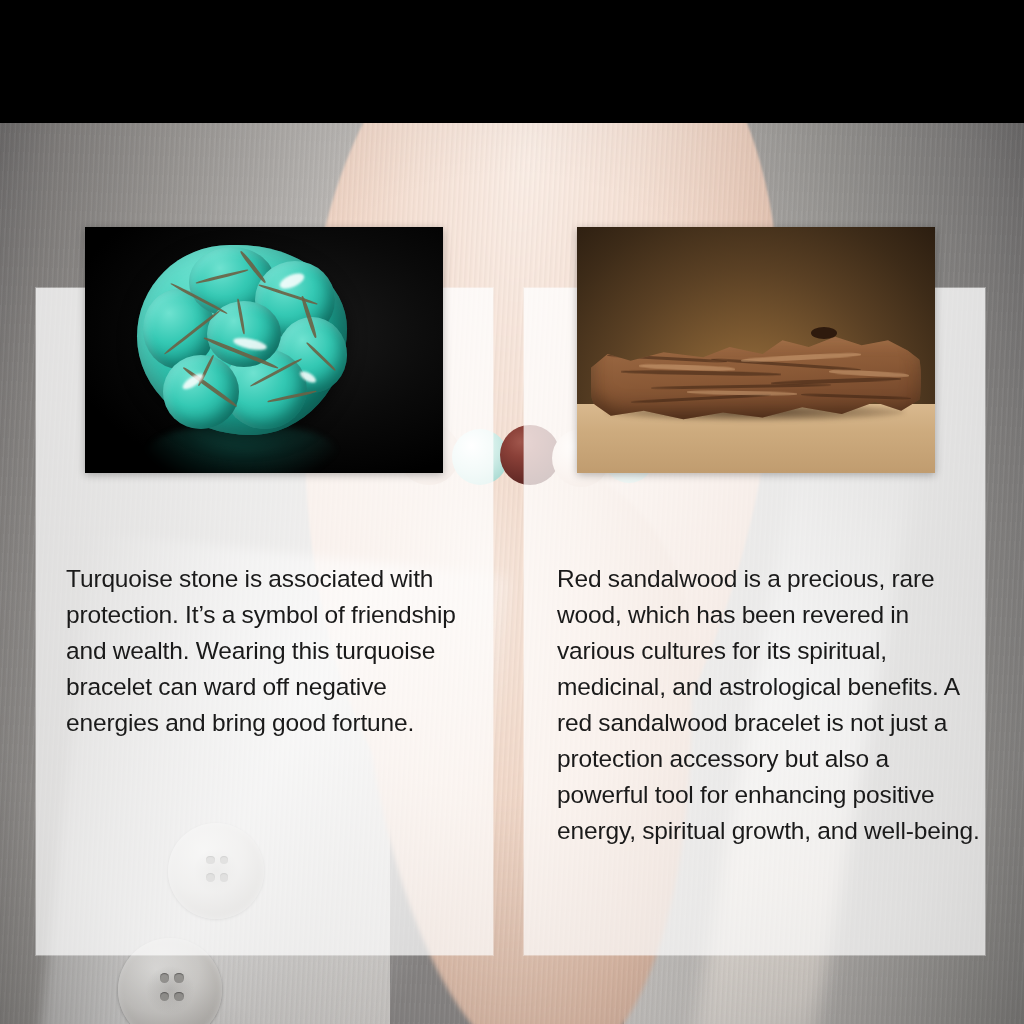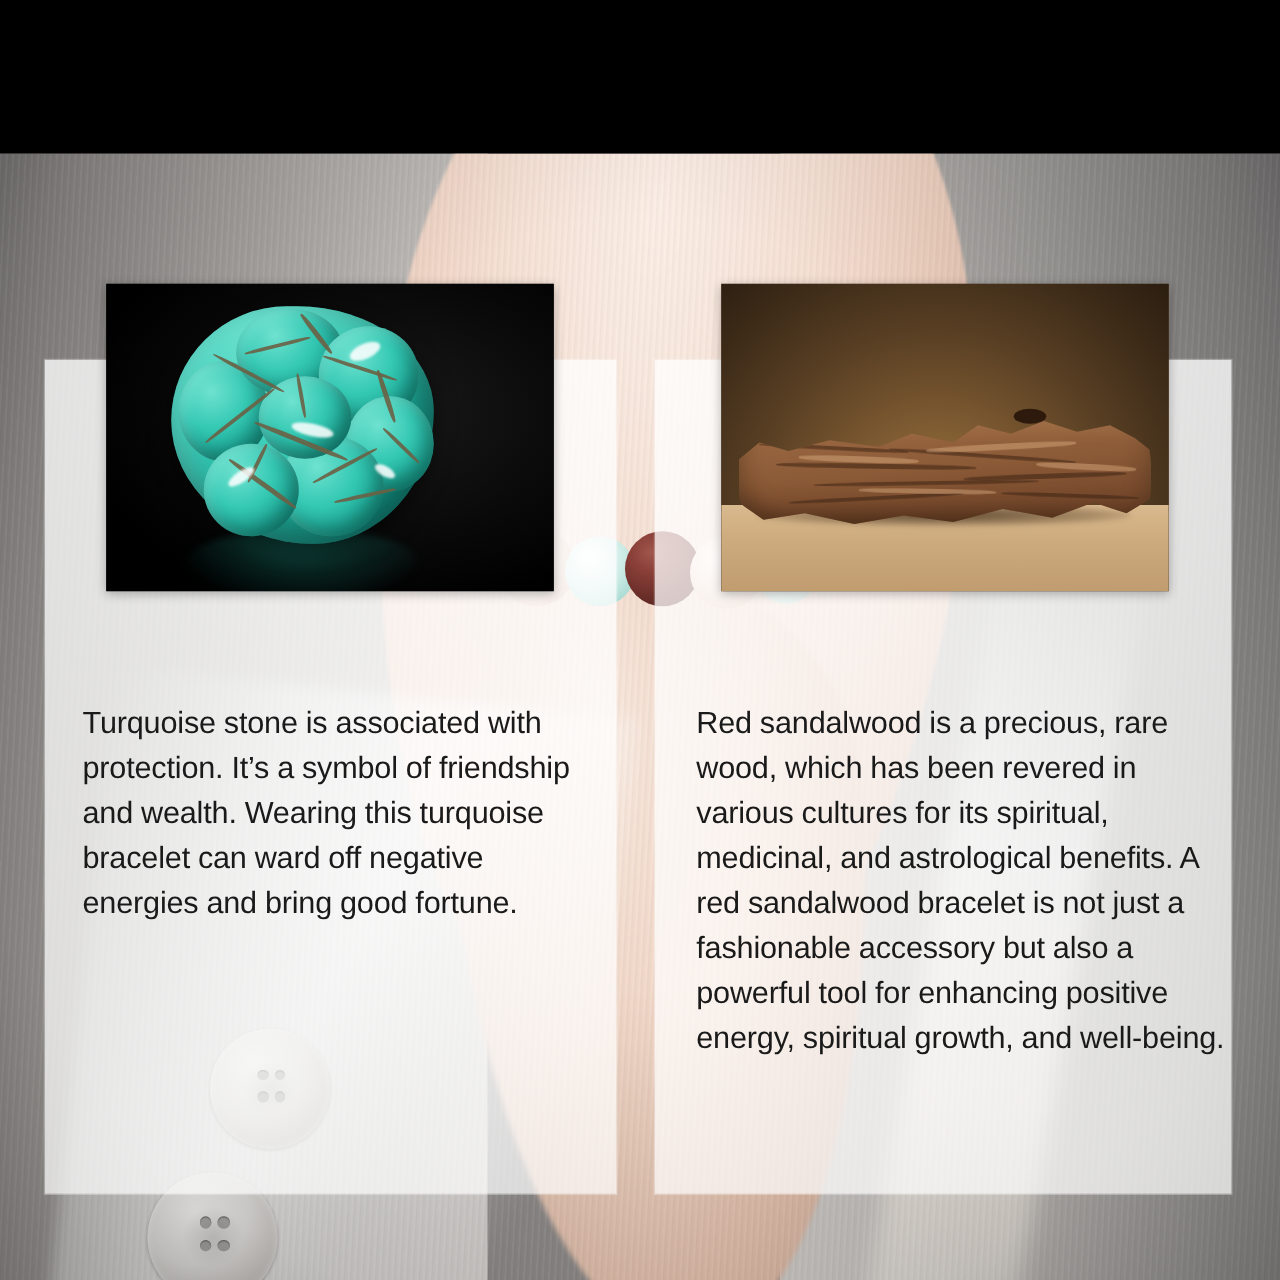--- a/index.html
+++ b/index.html
@@ -417,16 +417,16 @@
         <span class="log-lite" style="left:150px; top:20px; width:120px; height:5px; transform:rotate(-3deg);"></span>
         <span class="log-lite" style="left:96px;  top:56px; width:110px; height:4px; transform:rotate(1deg);"></span>
         <span class="log-lite" style="left:238px; top:36px; width:80px;  height:5px; transform:rotate(3deg);"></span>
       </div>
       <div class="log-knot"></div>
     </div>
   </div>
 
   <p class="textblock text-left">Turquoise stone is associated with protection. It’s a symbol of friendship and wealth. Wearing this turquoise bracelet can ward off negative energies and bring good fortune.</p>
 
-  <p class="textblock text-right">Red sandalwood is a precious, rare wood, which has been revered in various cultures for its spiritual, medicinal, and astrological benefits. A red sandalwood bracelet is not just a fashionable accessory but also a powerful tool for enhancing positive energy, spiritual growth, and well-being.</p>
+  <p class="textblock text-right">Red sandalwood is a precious, rare wood, which has been revered in various cultures for its spiritual, medicinal, and astrological benefits. A red sandalwood bracelet is not just a protection accessory but also a powerful tool for enhancing positive energy, spiritual growth, and well-being.</p>
 
 
 </div>
 
 </body></html>

